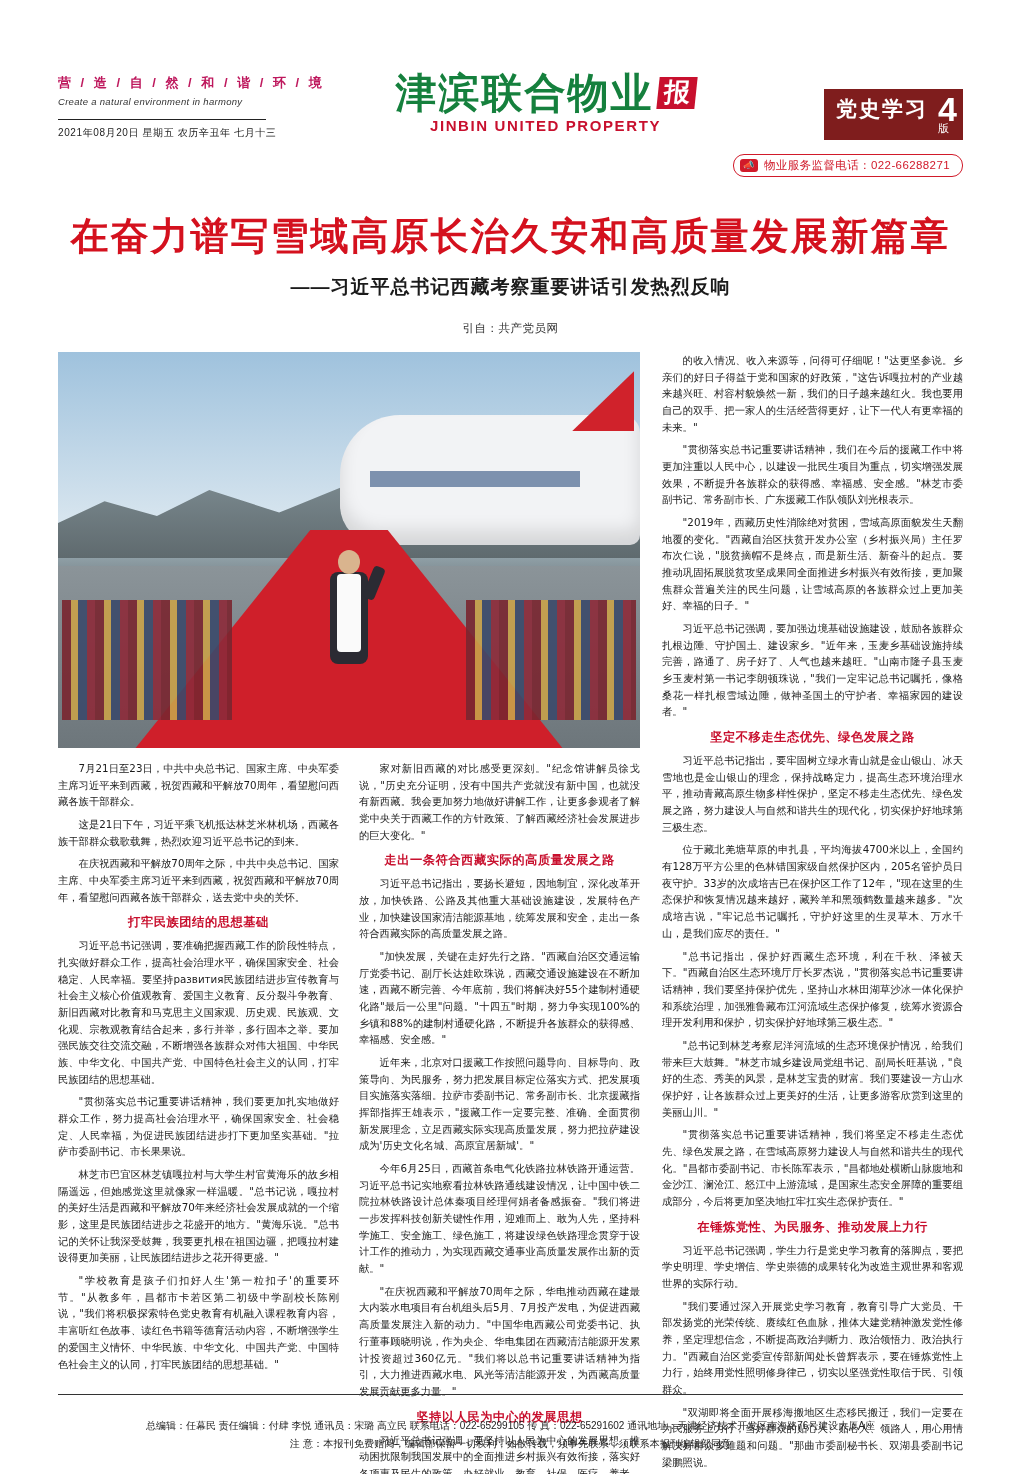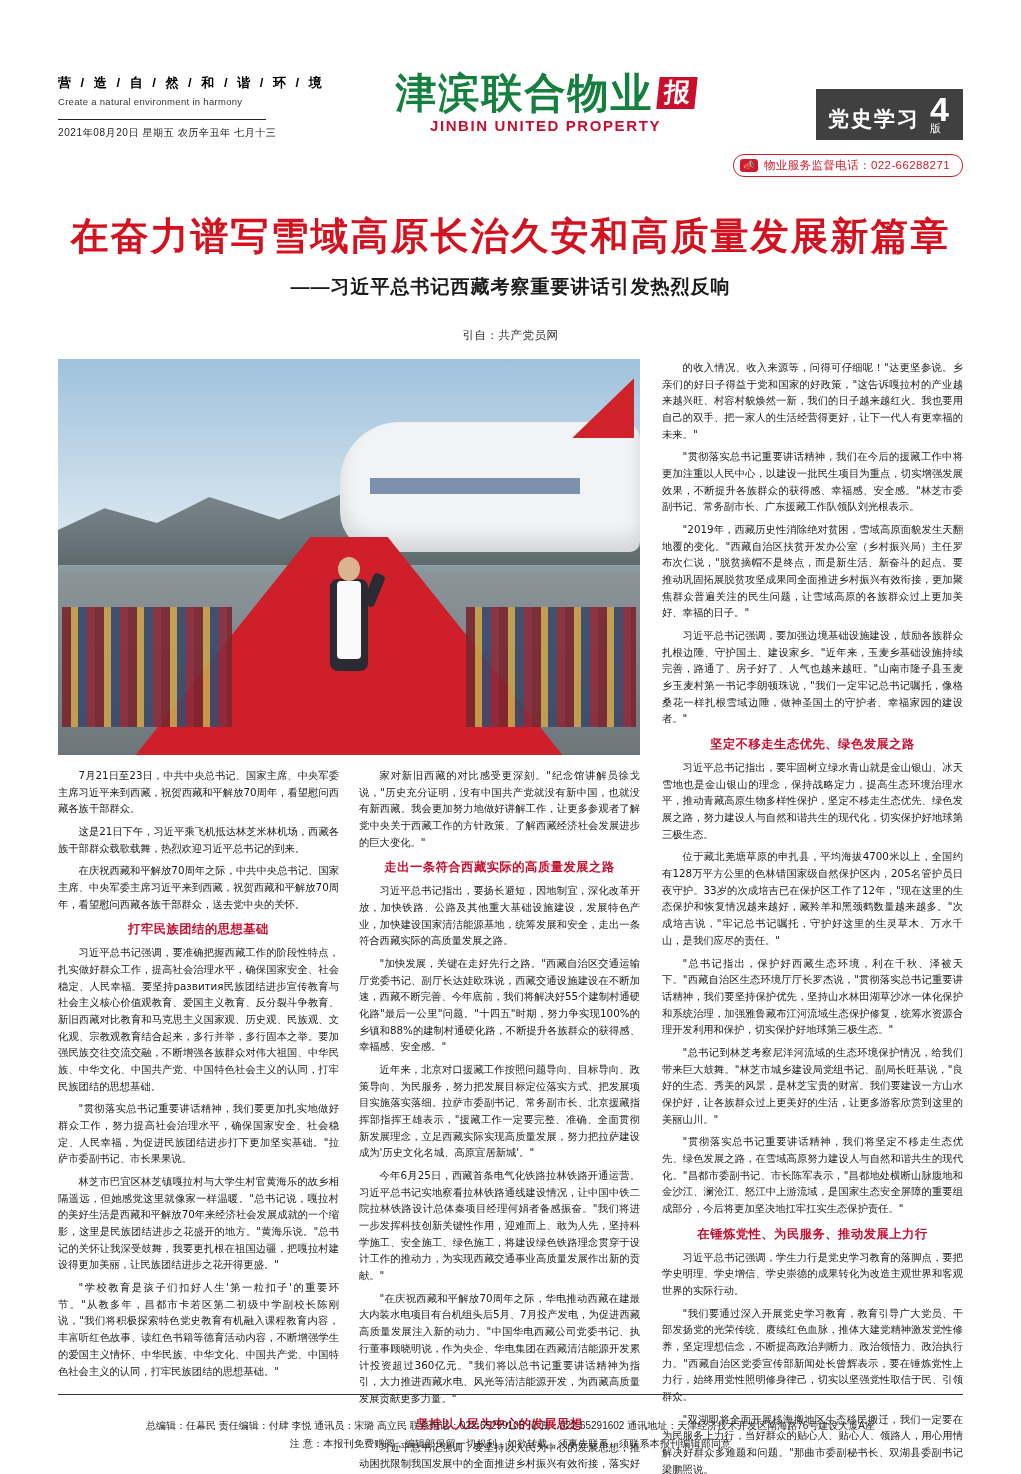--- a/index.html
+++ b/index.html
@@ -25,29 +25,30 @@
     display: flex;
     align-items: flex-end;
     justify-content: space-between;
     padding-top: 74px;
     height: 140px;
   }
   .mast-left { width: 300px; }
   .mast-slogan-cn {
     font-size: 13px;
     letter-spacing: 3px;
-    color: #000000;
+    color: #be185d;
     font-weight: bold;
     margin-bottom: 4px;
   }
   .mast-slogan-en {
     font-size: 9.5px;
     color: #333;
     letter-spacing: .3px;
     margin-bottom: 12px;
+    font-style: italic;
   }
   .mast-rule {
     border-top: 1px solid #222;
     width: 208px;
     margin-bottom: 6px;
   }
   .mast-date {
     font-size: 10px;
     color: #222;
     letter-spacing: .6px;
@@ -87,28 +88,28 @@
     margin-top: 3px;
   }
   .mast-right {
     width: 230px;
     display: flex;
     align-items: center;
     justify-content: flex-end;
     gap: 8px;
   }
   .section-tag {
-    background: #404040;
+    background: #7f1d1d;
     color: #fff;
     font-size: 21px;
     font-weight: bold;
     letter-spacing: 2px;
-    padding: 6px 12px 7px 12px;
-    display: flex;
-    align-items: flex-end;
+    padding: 6px 4px 7px 12px;
+    display: flex;
+    align-items: flex-start;
     gap: 10px;
   }
   .page-num {
     font-size: 34px;
     font-weight: bold;
     line-height: .85;
     color: #fff;
   }
   .page-num small { font-size: 11px; font-weight: normal; display:block; letter-spacing:0;}
 
@@ -152,21 +153,21 @@
     font-family: Liberation Mono, monospace;
   }
   .subhead {
     margin-top: 12px;
     font-size: 19px;
     font-weight: bold;
     color: #1b1b1b;
     letter-spacing: 1px;
   }
   .byline {
-    margin-top: 28px;
+    margin-top: 21px;
     font-size: 11.5px;
     color: #333;
     letter-spacing: .5px;
   }
 
   
   .content {
     display: flex;
     gap: 22px;
     margin-top: 16px;

